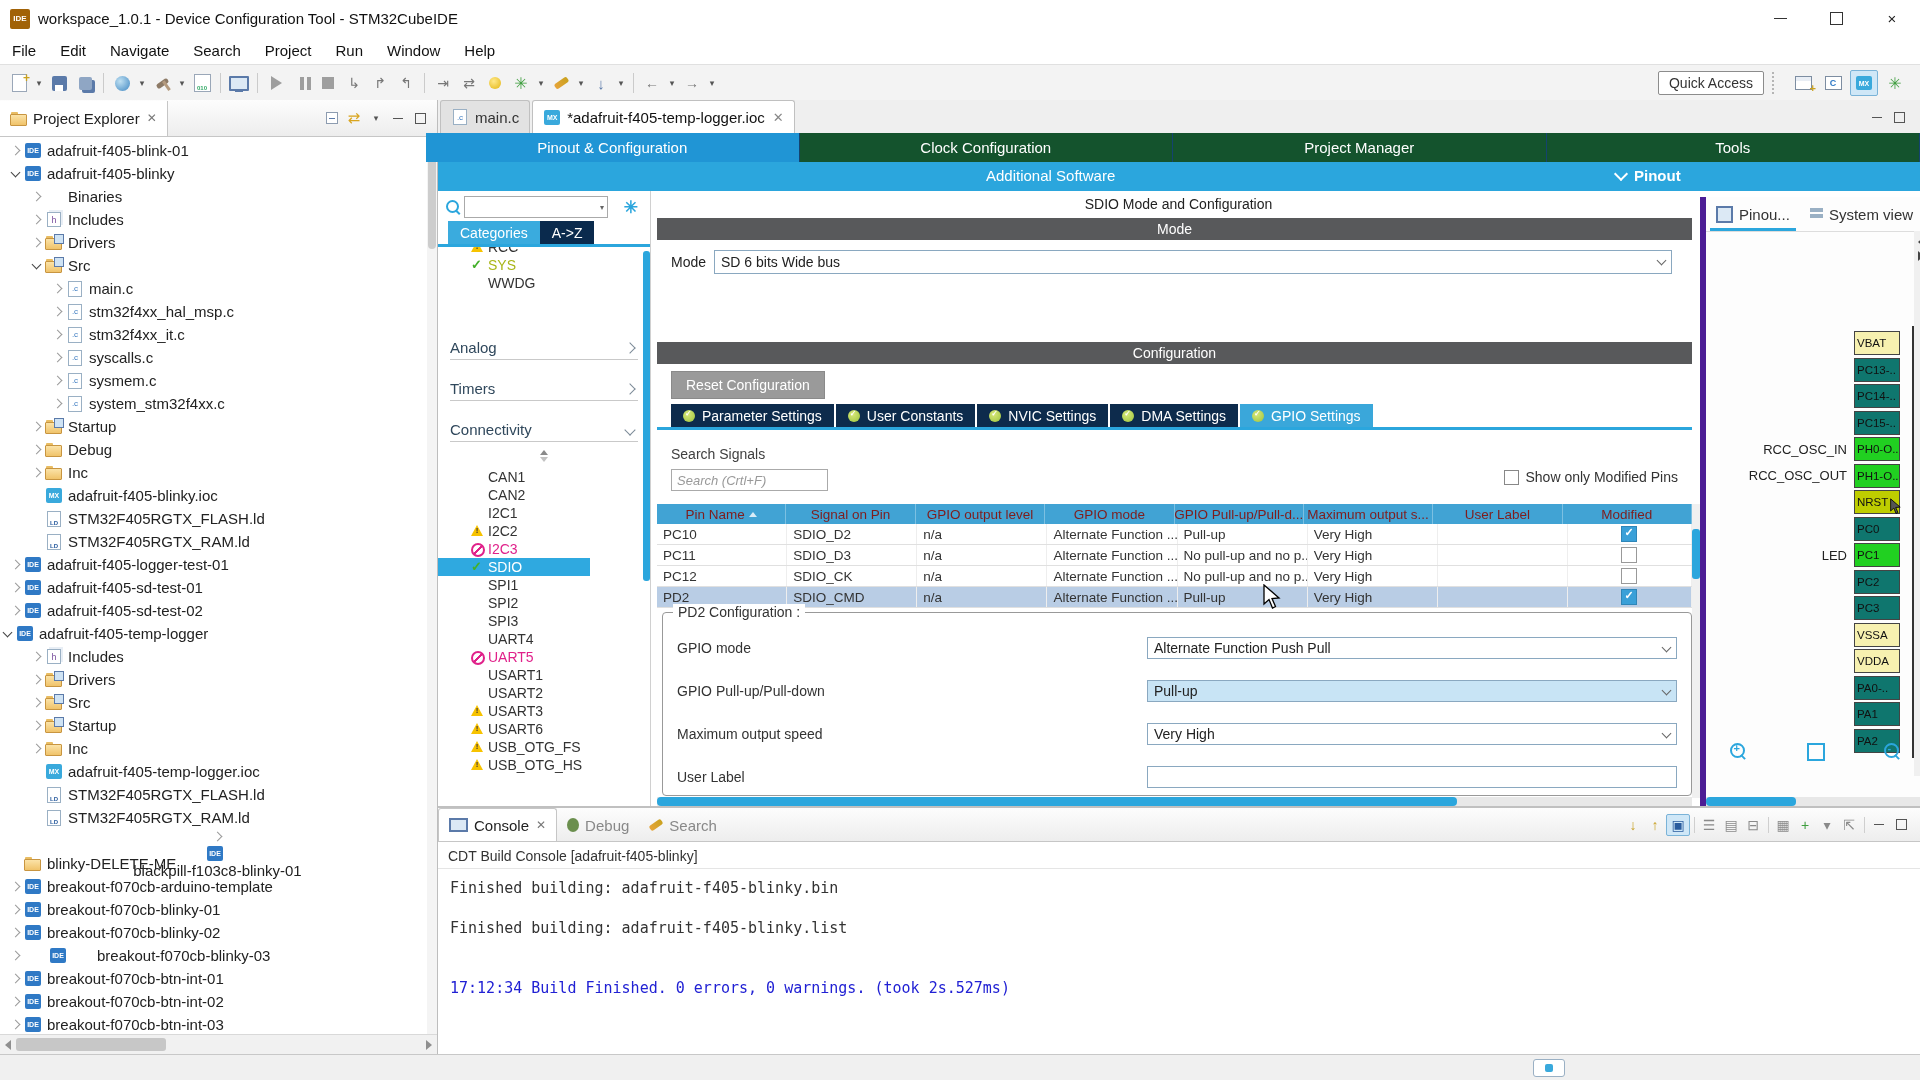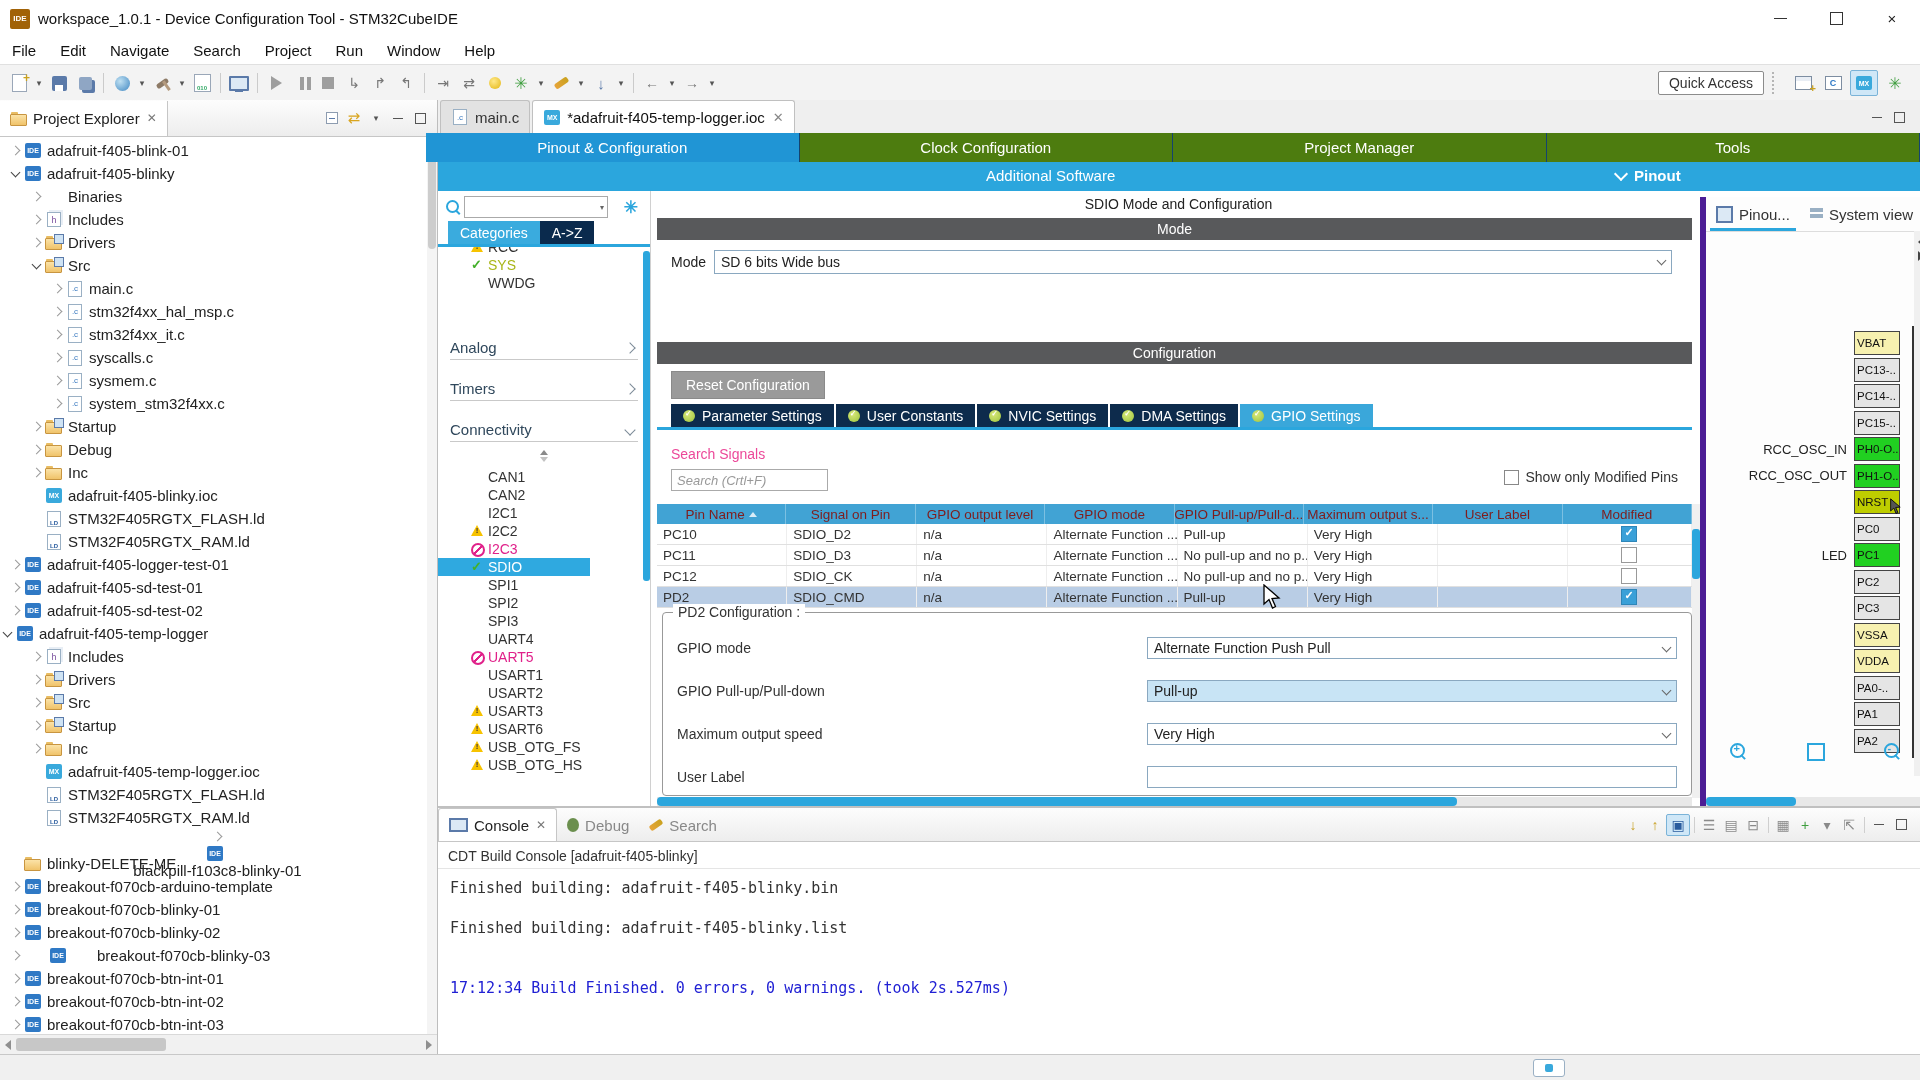--- a/index.html
+++ b/index.html
@@ -93,21 +93,21 @@
   .harrow.right{border-left:6px solid #8f8f8f;right:5px}
 
   
   #edtabs{position:absolute;left:438px;top:100px;right:0;height:33px;background:#efefef;border-bottom:1px solid #c6c6c6;display:flex;align-items:flex-end}
   .etab{height:32px;display:flex;align-items:center;padding:0 10px;font-size:15px;color:#333;background:#e2e2e2;border:1px solid #c0c0c0;border-bottom:none;border-radius:3px 3px 0 0;margin-left:2px}
   .etab.on{background:#fff;color:#111}
   .etab .x{margin-left:8px;color:#888;font-size:13px}
   .etab .ic{margin-right:6px}
   .eicons{margin-left:auto;display:flex;align-items:center;padding:0 10px 6px 0;color:#555}
 
-  #persp{position:absolute;left:426px;top:133px;right:0;height:29px;background:#4d7c0f;display:flex}
+  #persp{position:absolute;left:426px;top:133px;right:0;height:29px;background:#14532d;display:flex}
   .ptab{flex:1;display:flex;align-items:center;justify-content:center;color:#fff;font-size:15px;border-right:1px solid #14436f}
   .ptab.on{background:#2095d5}
   #subbar{position:absolute;left:438px;top:162px;right:0;height:29px;background:#2ba6dd;color:#fff;font-size:15px}
   #subbar .asw{position:absolute;left:548px;top:5px}
   #subbar .pin{position:absolute;left:1178px;top:5px;font-weight:bold;display:flex;align-items:center}
   .chevdown{width:8px;height:8px;border:solid #fff;border-width:0 2px 2px 0;transform:rotate(45deg);margin-right:8px;margin-top:-4px}
 
   
   #periph{position:absolute;left:438px;top:191px;width:212px;bottom:274px;background:#fff;border-right:1px solid #d0d0d0}
   .srchrow{position:absolute;left:0;top:4px;width:100%;height:26px}
@@ -158,21 +158,21 @@
   .dropdown{position:relative;border:1px solid #8aa8c0;background:#fff;height:22px;display:flex;align-items:center;padding:0 20px 0 6px;font-size:14px;color:#222}
   .dropdown::after{content:"";position:absolute;right:6px;top:8px;width:6px;height:6px;border:solid #666;border-width:0 1.5px 1.5px 0;transform:rotate(45deg);margin-top:-2px}
   .modedrop{width:930px;margin-left:8px}
   .resetbtn{position:absolute;left:14px;top:180px;background:#9a9a9a;color:#fff;font-size:14px;padding:5px 14px;border:1px solid #8a8a8a}
   .gtabs{position:absolute;left:14px;top:213px;display:flex}
   .gtab{height:23px;background:#0d2b4c;color:#fff;font-size:14px;display:flex;align-items:center;padding:0 12px;border-right:2px solid #fff}
   .gtab.on{background:#3aa7da}
   .gdot{width:12px;height:12px;border-radius:50%;background:radial-gradient(circle at 40% 35%,#d9e87a,#9bc33b);margin-right:7px;position:relative}
   .gdot::after{content:"✓";position:absolute;left:2px;top:-1px;font-size:8px;color:#fff;font-weight:bold}
   .gtabline{position:absolute;left:0;top:236px;width:1035px;height:3px;background:#2ba6dd}
-  .siglabel{position:absolute;left:14px;top:255px;font-size:14px;color:#ec4899}
+  .siglabel{position:absolute;left:14px;top:255px;font-size:14px;color:#404040}
   .sigsearch{position:absolute;left:14px;top:278px;width:150px;height:20px;border:1px solid #aaa;color:#999;font-style:italic;font-size:13px;display:flex;align-items:center;padding-left:5px}
   .showmod{position:absolute;right:22px;top:278px;display:flex;align-items:center;font-size:14px;color:#333}
   .cbx{width:13px;height:13px;border:1px solid #888;background:#fff;margin-right:6px}
   
   #gtable{position:absolute;left:0px;top:313px;width:1035px}
   .thead{display:flex;background:#41a3d4;height:20px}
   .th{flex:1;color:#7f1d1d;font-size:13.5px;display:flex;align-items:center;justify-content:center;border-right:1px solid #7cc0e2;position:relative;white-space:nowrap;overflow:hidden}
   .sort{width:0;height:0;border-left:4px solid transparent;border-right:4px solid transparent;border-bottom:5px solid #d9ecf7;margin-left:4px}
   .trw{display:flex;height:20px;border-bottom:1px solid #e0e0e0;background:#fff}
   .trw.sel{background:#b9cde5}
@@ -202,21 +202,21 @@
   .ptabitem{display:flex;align-items:center;padding:0 10px;height:100%;position:relative}
   .ptabitem.on::after{content:"";position:absolute;left:4px;right:4px;bottom:0;height:3px;background:#2ba6dd}
   .chipico{width:13px;height:13px;border:2px solid #5b7aa9;margin-right:6px;position:relative;background:#dce9f5}
   .sysico{width:13px;height:13px;margin-right:6px;background:linear-gradient(#9ab0c4 30%,transparent 30%,transparent 45%,#9ab0c4 45%,#9ab0c4 75%,transparent 75%)}
   #pincanvas{position:absolute;left:0;top:34px;right:12px;bottom:30px;overflow:hidden}
   .chipedge{position:absolute;left:206px;top:95px;width:3px;height:432px;background:#333}
   #pinstack{position:absolute;right:14px;top:100px;display:flex;flex-direction:column;gap:2.5px}
   .pinrow{display:flex;align-items:center;justify-content:flex-end;height:24px}
   .plbl{font-size:13px;color:#222;margin-right:7px;white-space:nowrap}
   .pbox{width:46px;height:24px;border:1px solid #444;font-size:11.5px;color:#111;display:flex;align-items:center;padding-left:2px;box-sizing:border-box;white-space:nowrap;overflow:hidden}
-  .pbox.io{background:#e5e5e5}
+  .pbox.io{background:#0f766e}
   .pbox.power{background:#f7f1b0}
   .pbox.active{background:#21d021}
   .pbox.reset{background:#becd00}
   .pzoom{position:absolute;bottom:45px;display:flex;width:100%;justify-content:space-between;padding:0 24px;box-sizing:border-box}
   .zic{width:18px;height:18px;position:relative;color:#2ba6dd}
   .zic .lens{position:absolute;width:11px;height:11px;border:2px solid #2ba6dd;border-radius:50%}
   .zic .handle{position:absolute;width:2px;height:6px;background:#2ba6dd;transform:rotate(-45deg);left:12px;top:11px}
   .zic .sign{position:absolute;left:3.5px;top:-1px;font-size:11px;font-weight:bold}
   .zic.fs{border:2px solid #2ba6dd;width:14px;height:14px}
   .pvscroll{position:absolute;right:0;top:34px;width:12px;bottom:30px;background:#f0f0f0}

